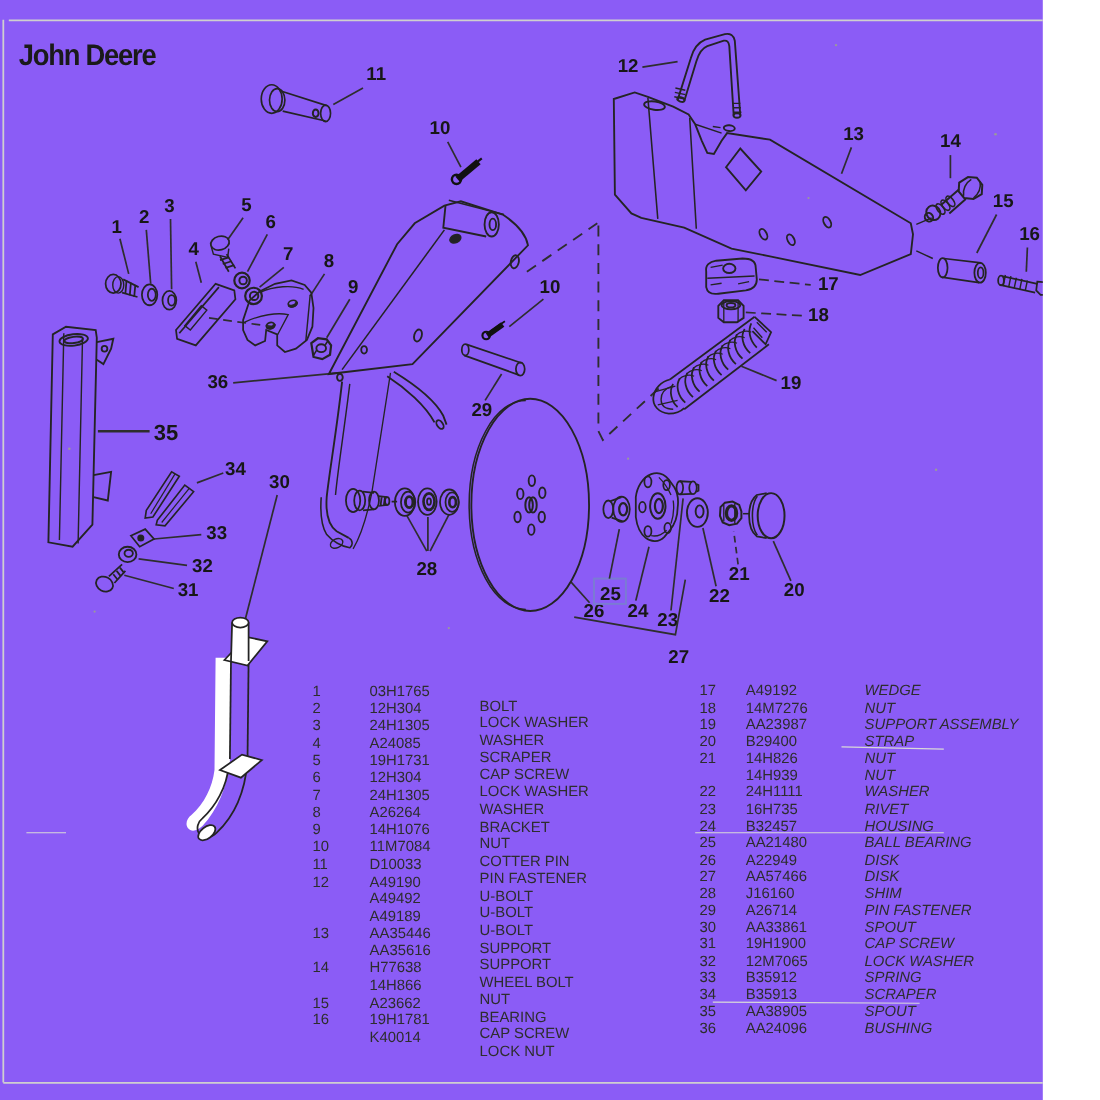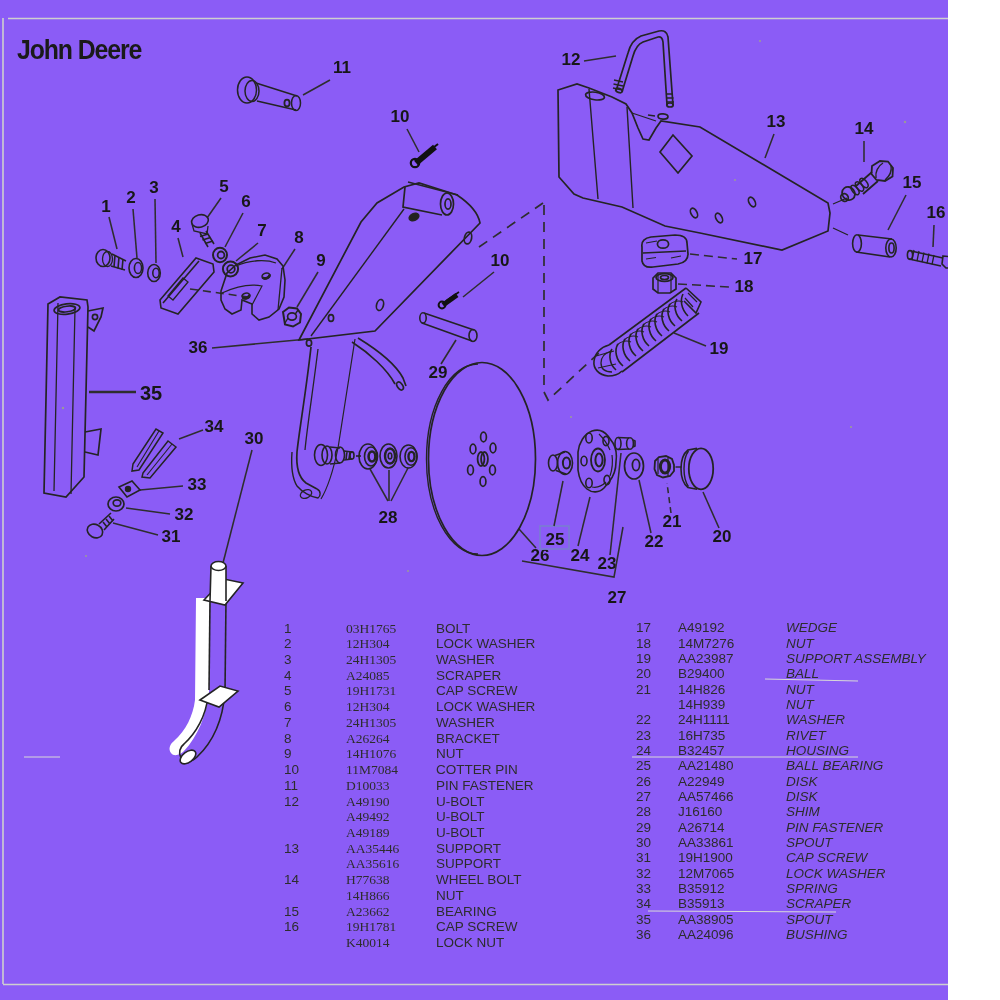--- a/index.html
+++ b/index.html
@@ -7,21 +7,21 @@
       font-family:"Liberation Sans",sans-serif;}
 .brand{position:absolute;left:17px;top:35px;font-weight:bold;font-size:27px;color:#1a1a1a;
        letter-spacing:-1.2px;transform:scaleX(0.92);transform-origin:left top;}
 svg{position:absolute;left:0;top:0;}
 .col{position:absolute;font-size:13.5px;color:#2d2d2d;}
 .col .r{position:relative;}
 #colL .r{height:15.72px;line-height:15.72px;}
 #colR .r{height:15.33px;line-height:15.33px;}
 .col span{position:absolute;top:0;white-space:nowrap;}
 .n{left:0;}
-#colL .c{left:62px;font-family:Liberation Serif, serif;} #colL .d{left:152px;}
+#colL .c{left:52px;} #colL .d{left:152px;margin-top:13px;}
 #colR .c{left:42px;} #colR .d{left:150px;font-style:italic;}
 </style>
 </head>
 <body>
 <div id="page">
 <div class="brand">John Deere</div>
 
 <div class="col" id="colL" style="left:284px;top:620.6px;">
 <div class="r">
         <span class="n">1</span>
@@ -137,21 +137,21 @@
         <span class="d">NUT</span>
       </div>
 <div class="r">
         <span class="n">19</span>
         <span class="c">AA23987</span>
         <span class="d">SUPPORT ASSEMBLY</span>
       </div>
 <div class="r">
         <span class="n">20</span>
         <span class="c">B29400</span>
-        <span class="d">BALL</span>
+        <span class="d">STRAP</span>
       </div>
 <div class="r">
         <span class="n">21</span>
         <span class="c">14H826</span>
         <span class="d">NUT</span>
       </div>
 <div class="r">
         <span class="c">14H939</span>
         <span class="d">NUT</span>
       </div>

